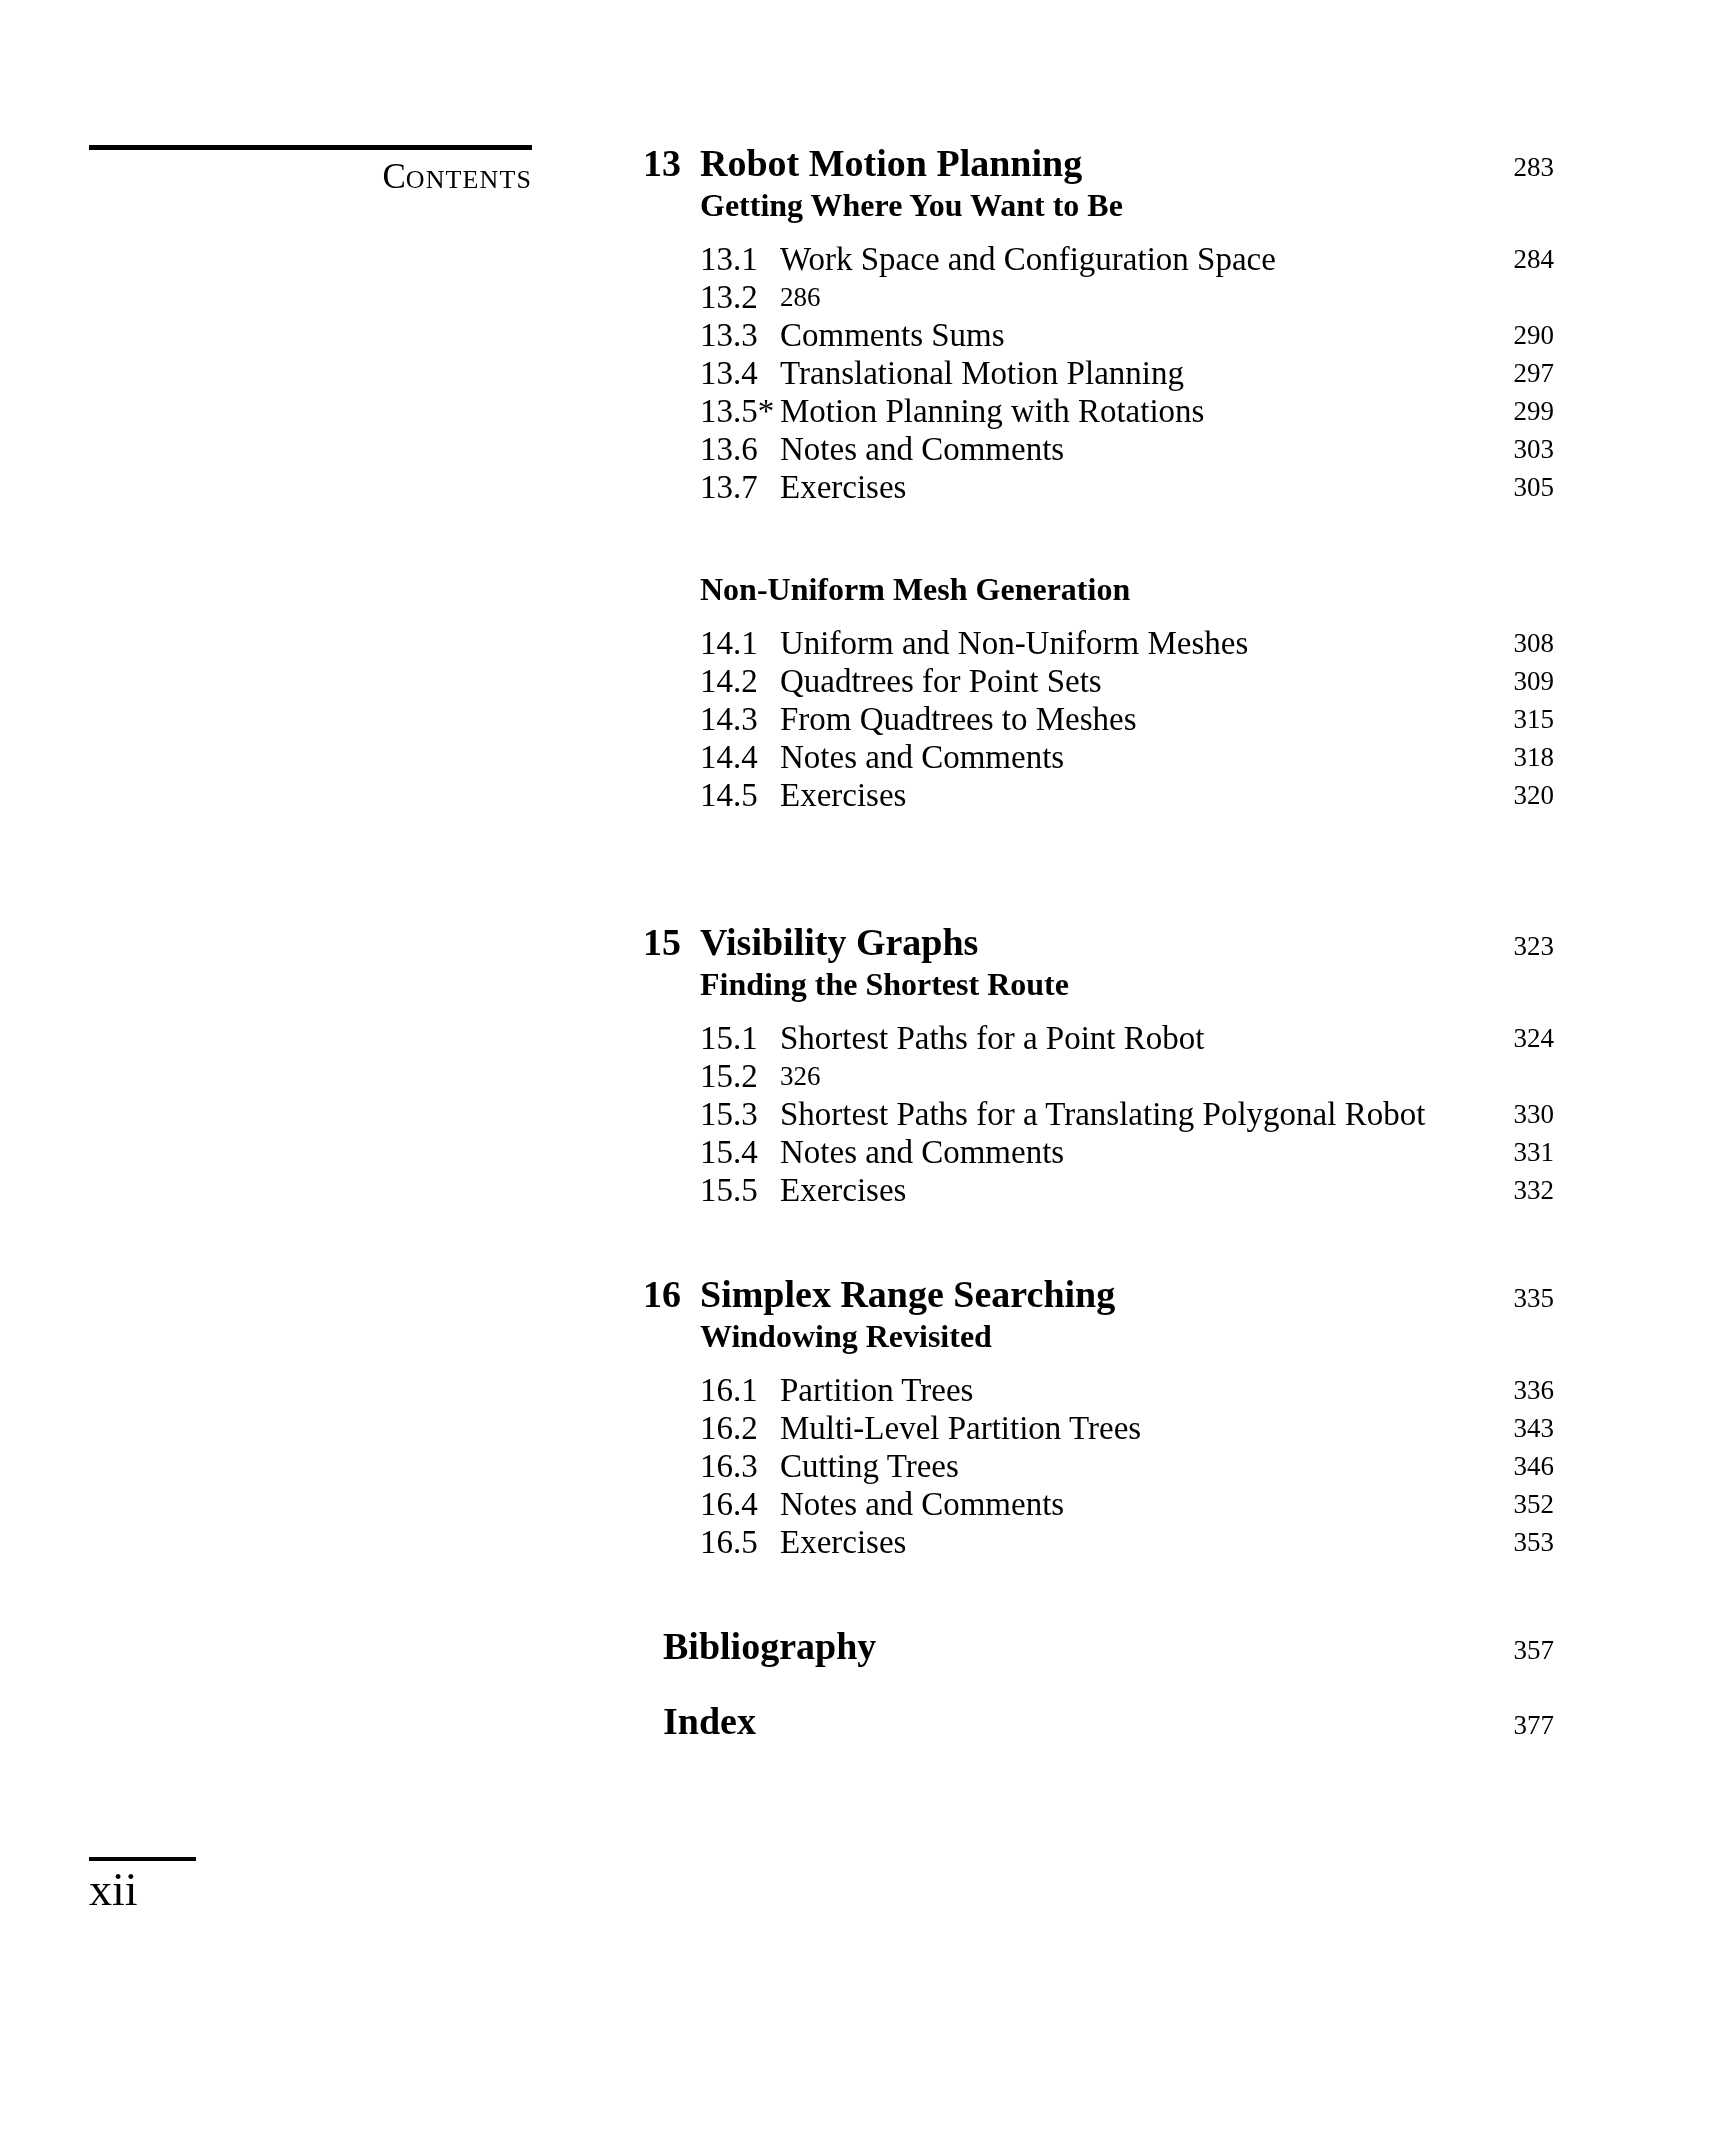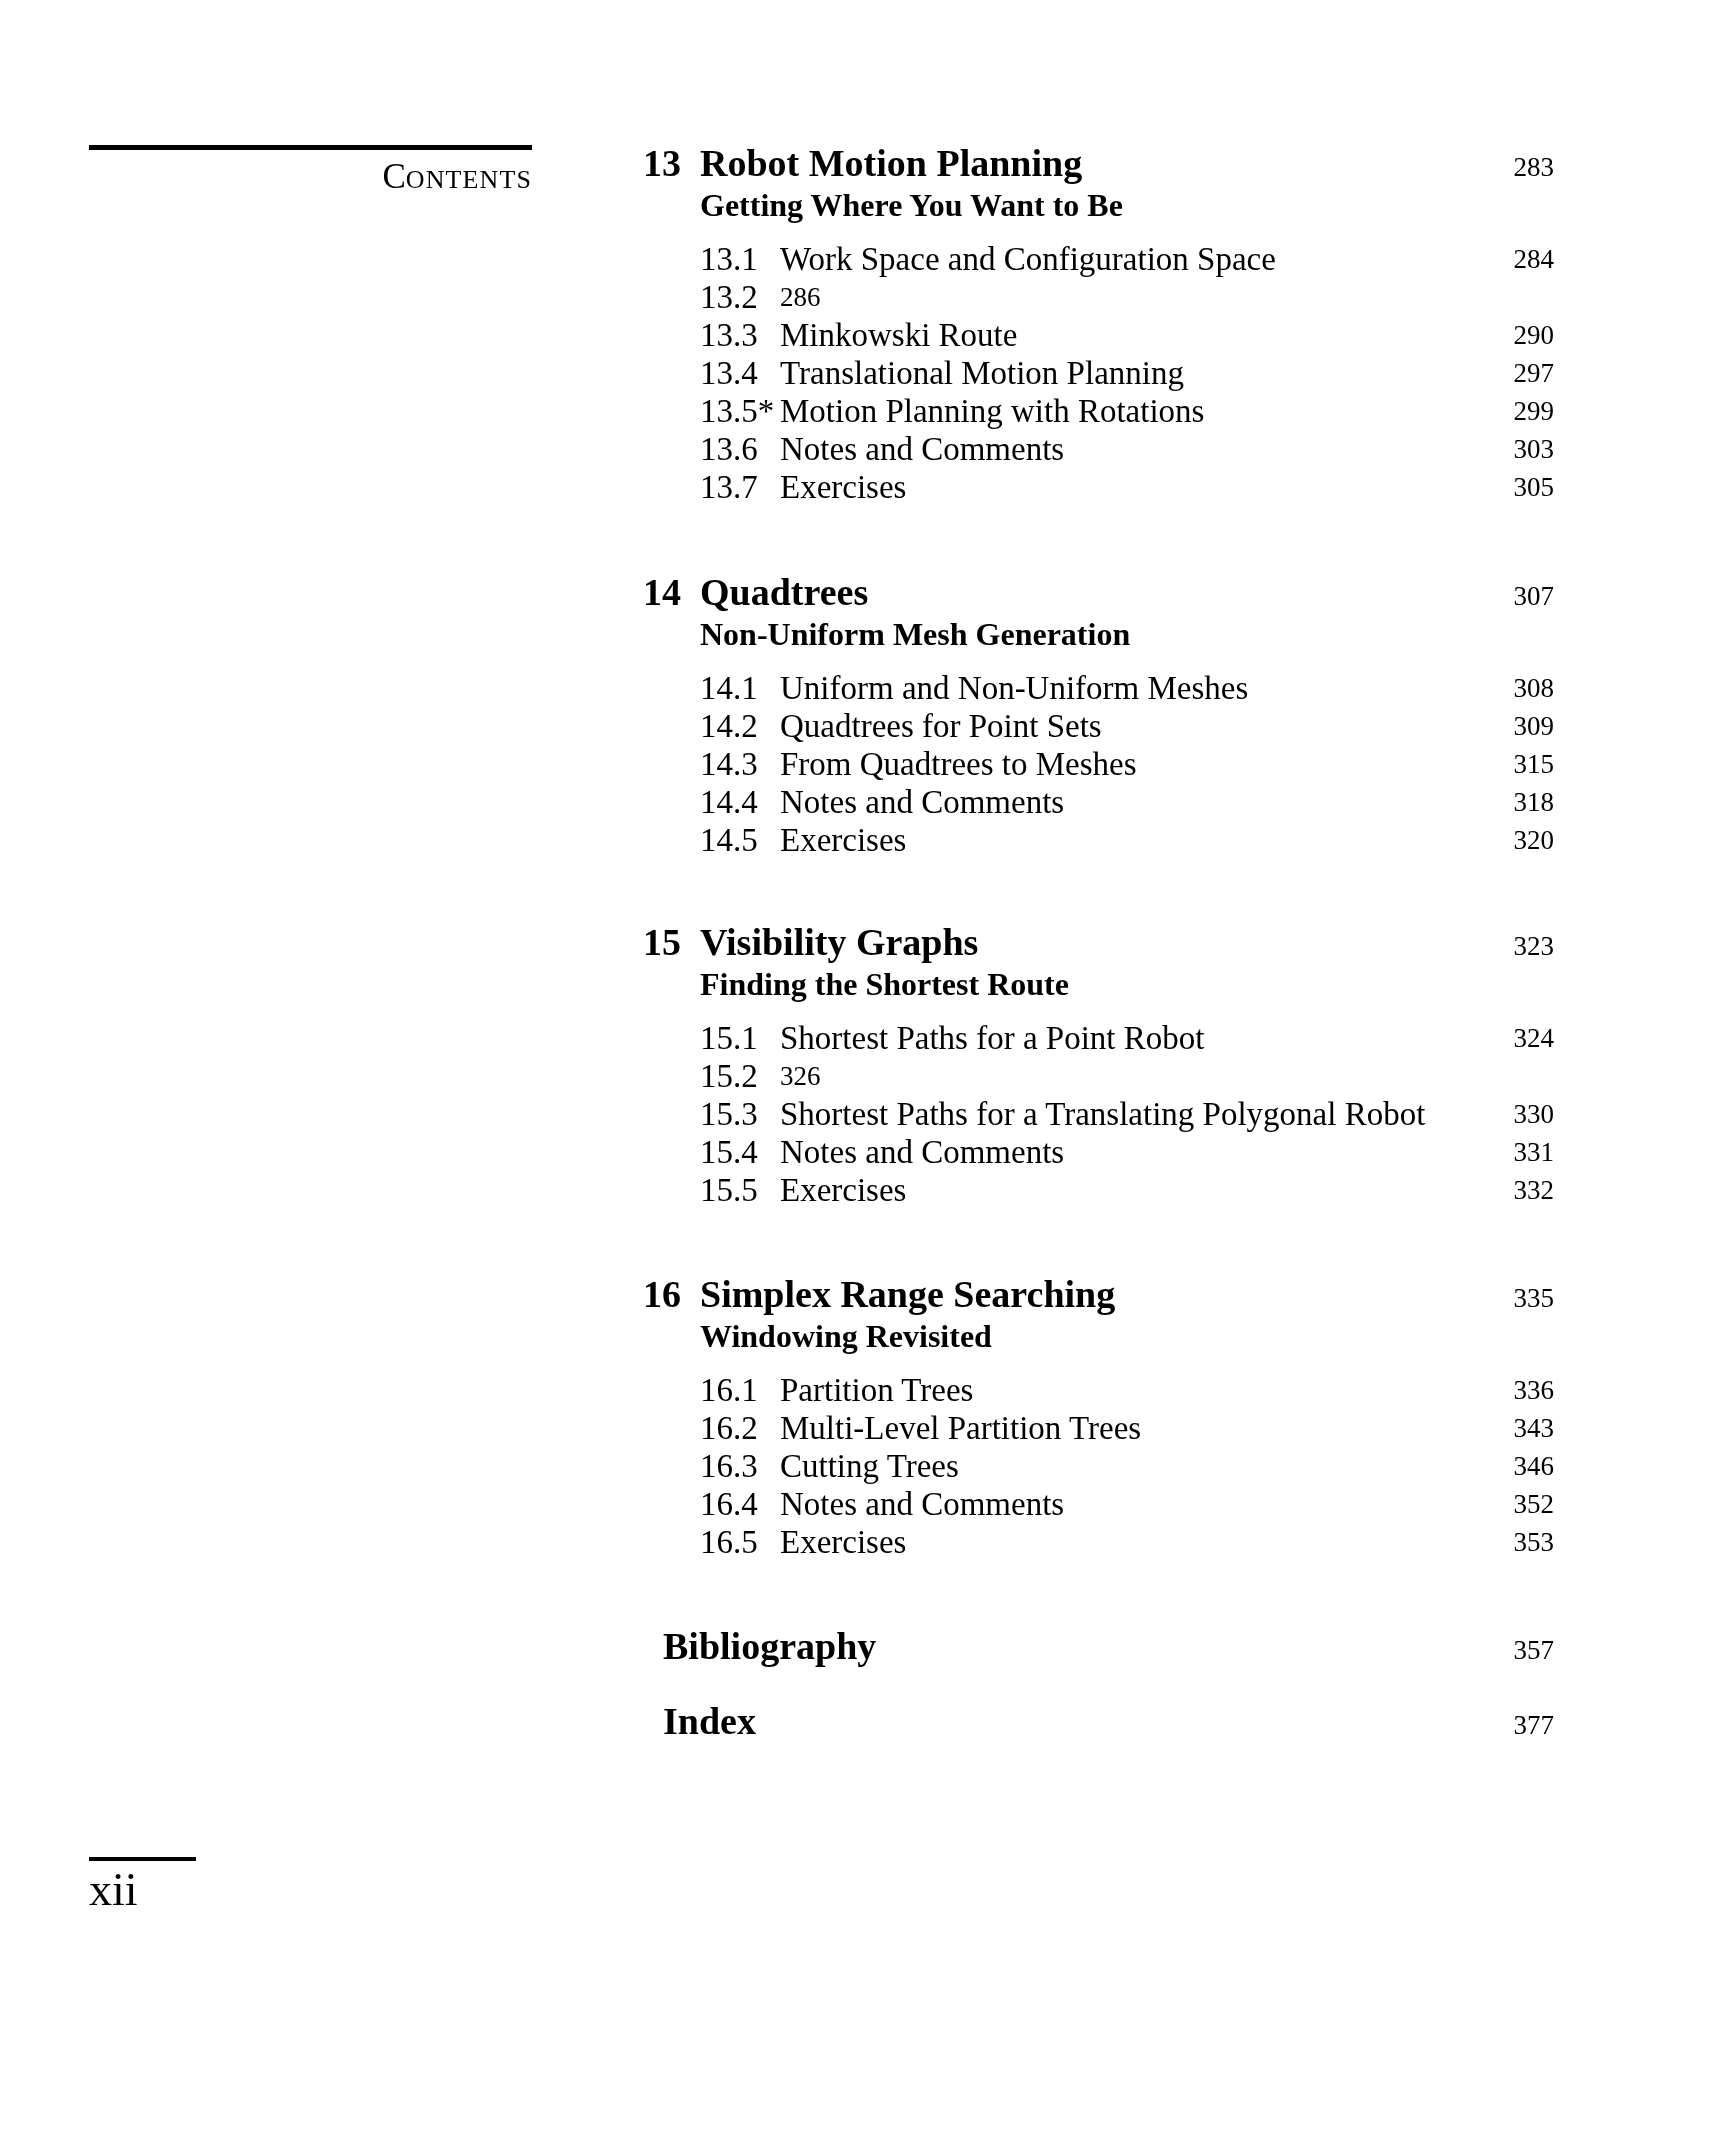--- a/index.html
+++ b/index.html
@@ -130,21 +130,21 @@
           <span class="section-number">13.1</span>
           <span class="section-title">Work Space and Configuration Space</span>
           <span class="page-number">284</span>
         </div>
         <div class="section-row">
           <span class="section-number">13.2</span>
           <span class="page-number">286</span>
         </div>
         <div class="section-row">
           <span class="section-number">13.3</span>
-          <span class="section-title">Minkowski Route</span>
+          <span class="section-title">Comments Sums</span>
           <span class="page-number">290</span>
         </div>
         <div class="section-row">
           <span class="section-number">13.4</span>
           <span class="section-title">Translational Motion Planning</span>
           <span class="page-number">297</span>
         </div>
         <div class="section-row">
           <span class="section-number">13.5*</span>
           <span class="section-title">Motion Planning with Rotations</span>
@@ -156,25 +156,20 @@
           <span class="page-number">303</span>
         </div>
         <div class="section-row">
           <span class="section-number">13.7</span>
           <span class="section-title">Exercises</span>
           <span class="page-number">305</span>
         </div>
       </div>
     </section>
     <section class="chapter" style="top: 572px;">
-      <div class="chapter-heading">
-        <span class="chapter-number">14</span>
-        <span class="chapter-title">Quadtrees</span>
-        <span class="page-number">307</span>
-      </div>
       <div class="chapter-subtitle">Non-Uniform Mesh Generation</div>
       <div class="section-list">
         <div class="section-row">
           <span class="section-number">14.1</span>
           <span class="section-title">Uniform and Non-Uniform Meshes</span>
           <span class="page-number">308</span>
         </div>
         <div class="section-row">
           <span class="section-number">14.2</span>
           <span class="section-title">Quadtrees for Point Sets</span>

